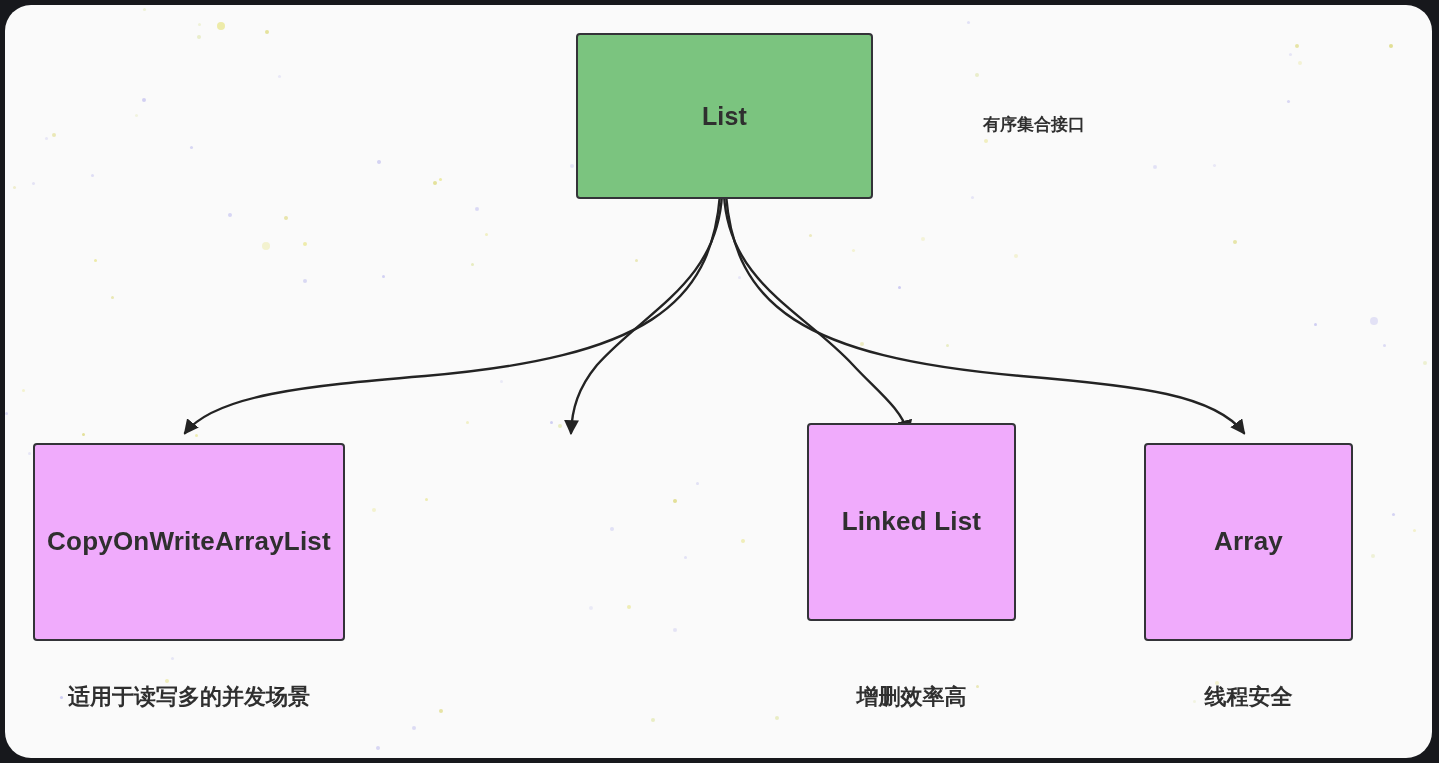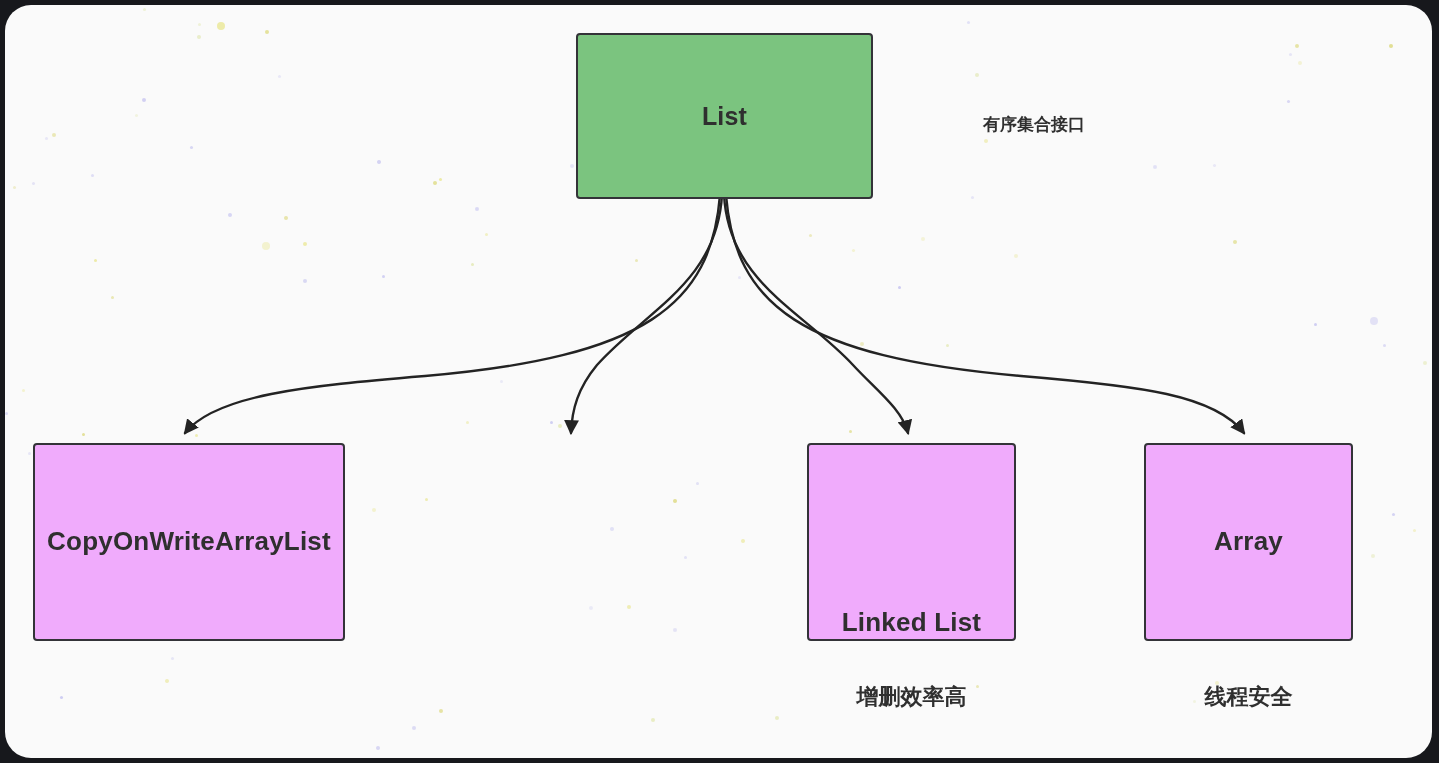--- a/index.html
+++ b/index.html
@@ -237,28 +237,29 @@
       <span class="node-label">List</span>
     </div>
 
     <div class="side-note" style="left:978px; top:108px;">有序集合接口</div>
 
     <div class="node node-child" style="left:28px; top:438px; width:312px; height:198px;">
       <span class="node-label">CopyOnWriteArrayList</span>
     </div>
 
 
-    <div class="node node-child" style="left:802px; top:438px; width:209px; height:198px;align-items:flex-end;">
+    <div class="node node-child" style="left:802px; top:418px; width:209px; height:198px;">
       <span class="node-label">Linked List</span>
     </div>
 
     <div class="node node-child" style="left:1139px; top:438px; width:209px; height:198px;">
       <span class="node-label">Array</span>
     </div>
 
+    <div class="caption" style="left:28px; top:676px; width:312px;">适用于读写多的并发场景</div>
 
 
     <div class="caption" style="left:1139px; top:676px; width:209px;">线程安全</div>
 
     <div class="caption" style="left:802px; top:676px; width:209px;">增删效率高</div>
 
   </div>
 </div>
 
 </body></html>

